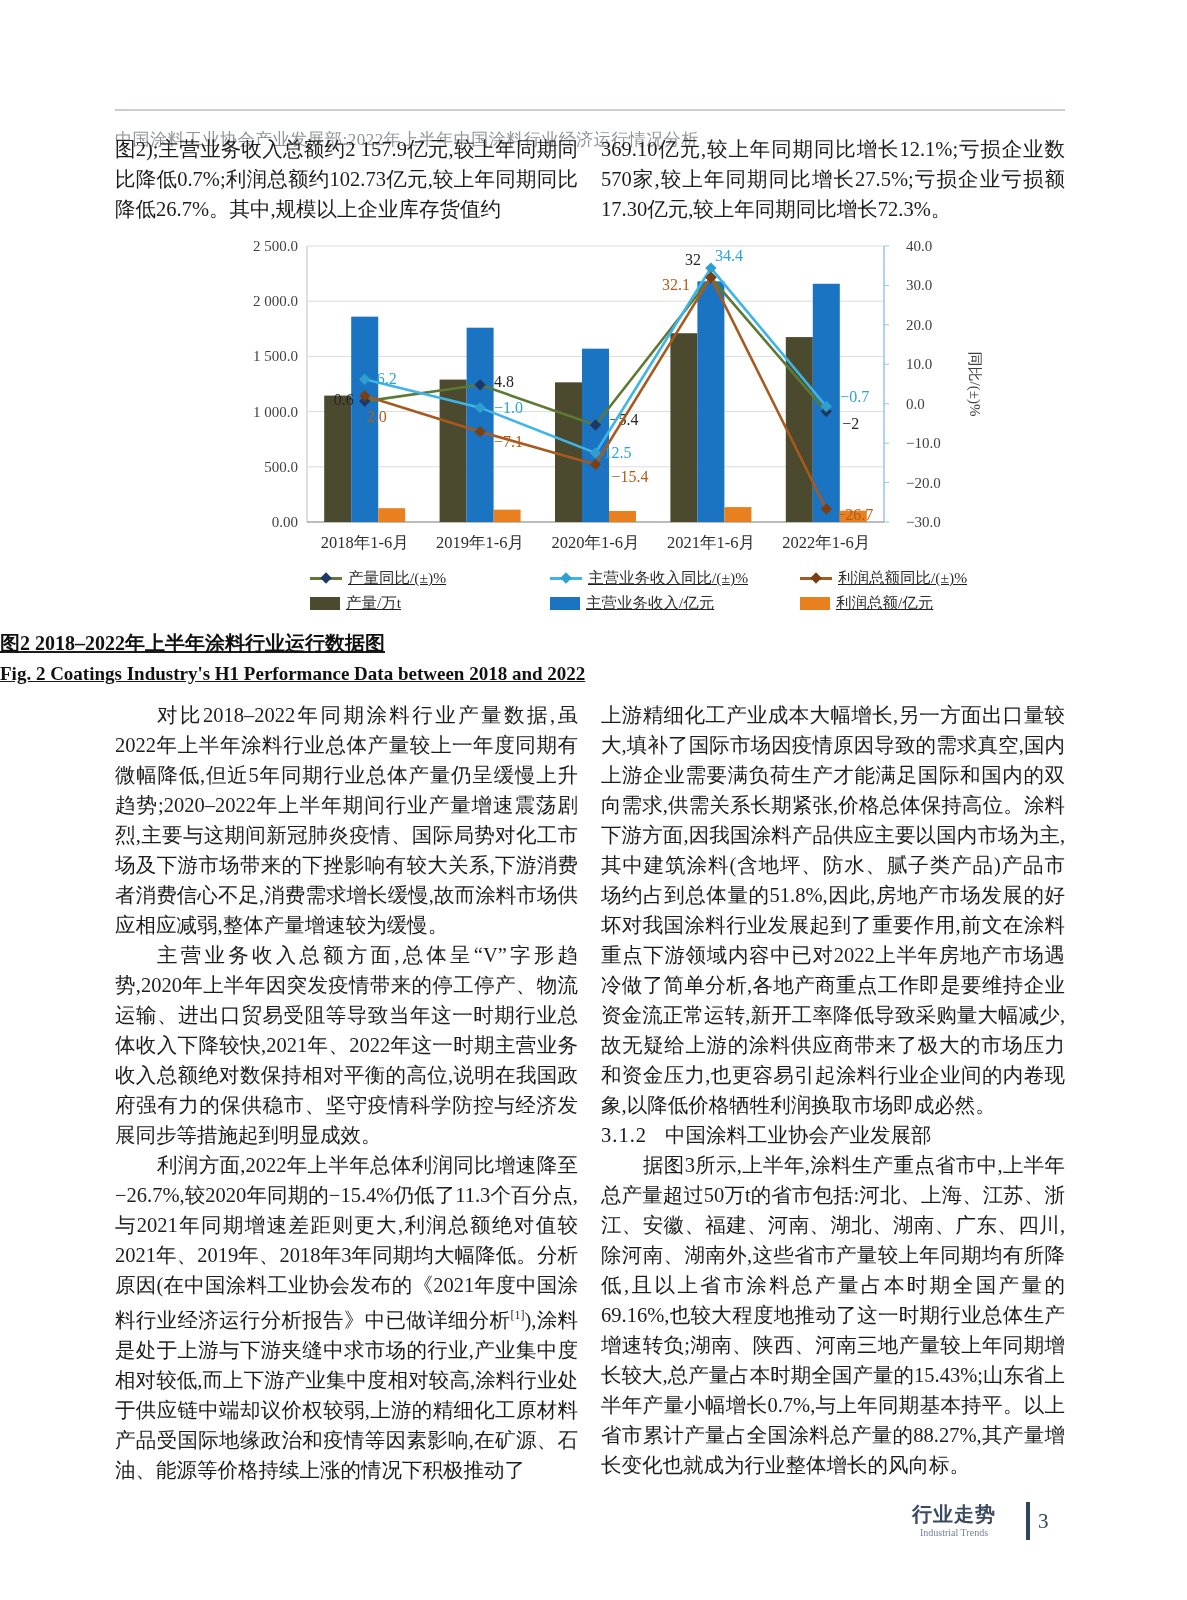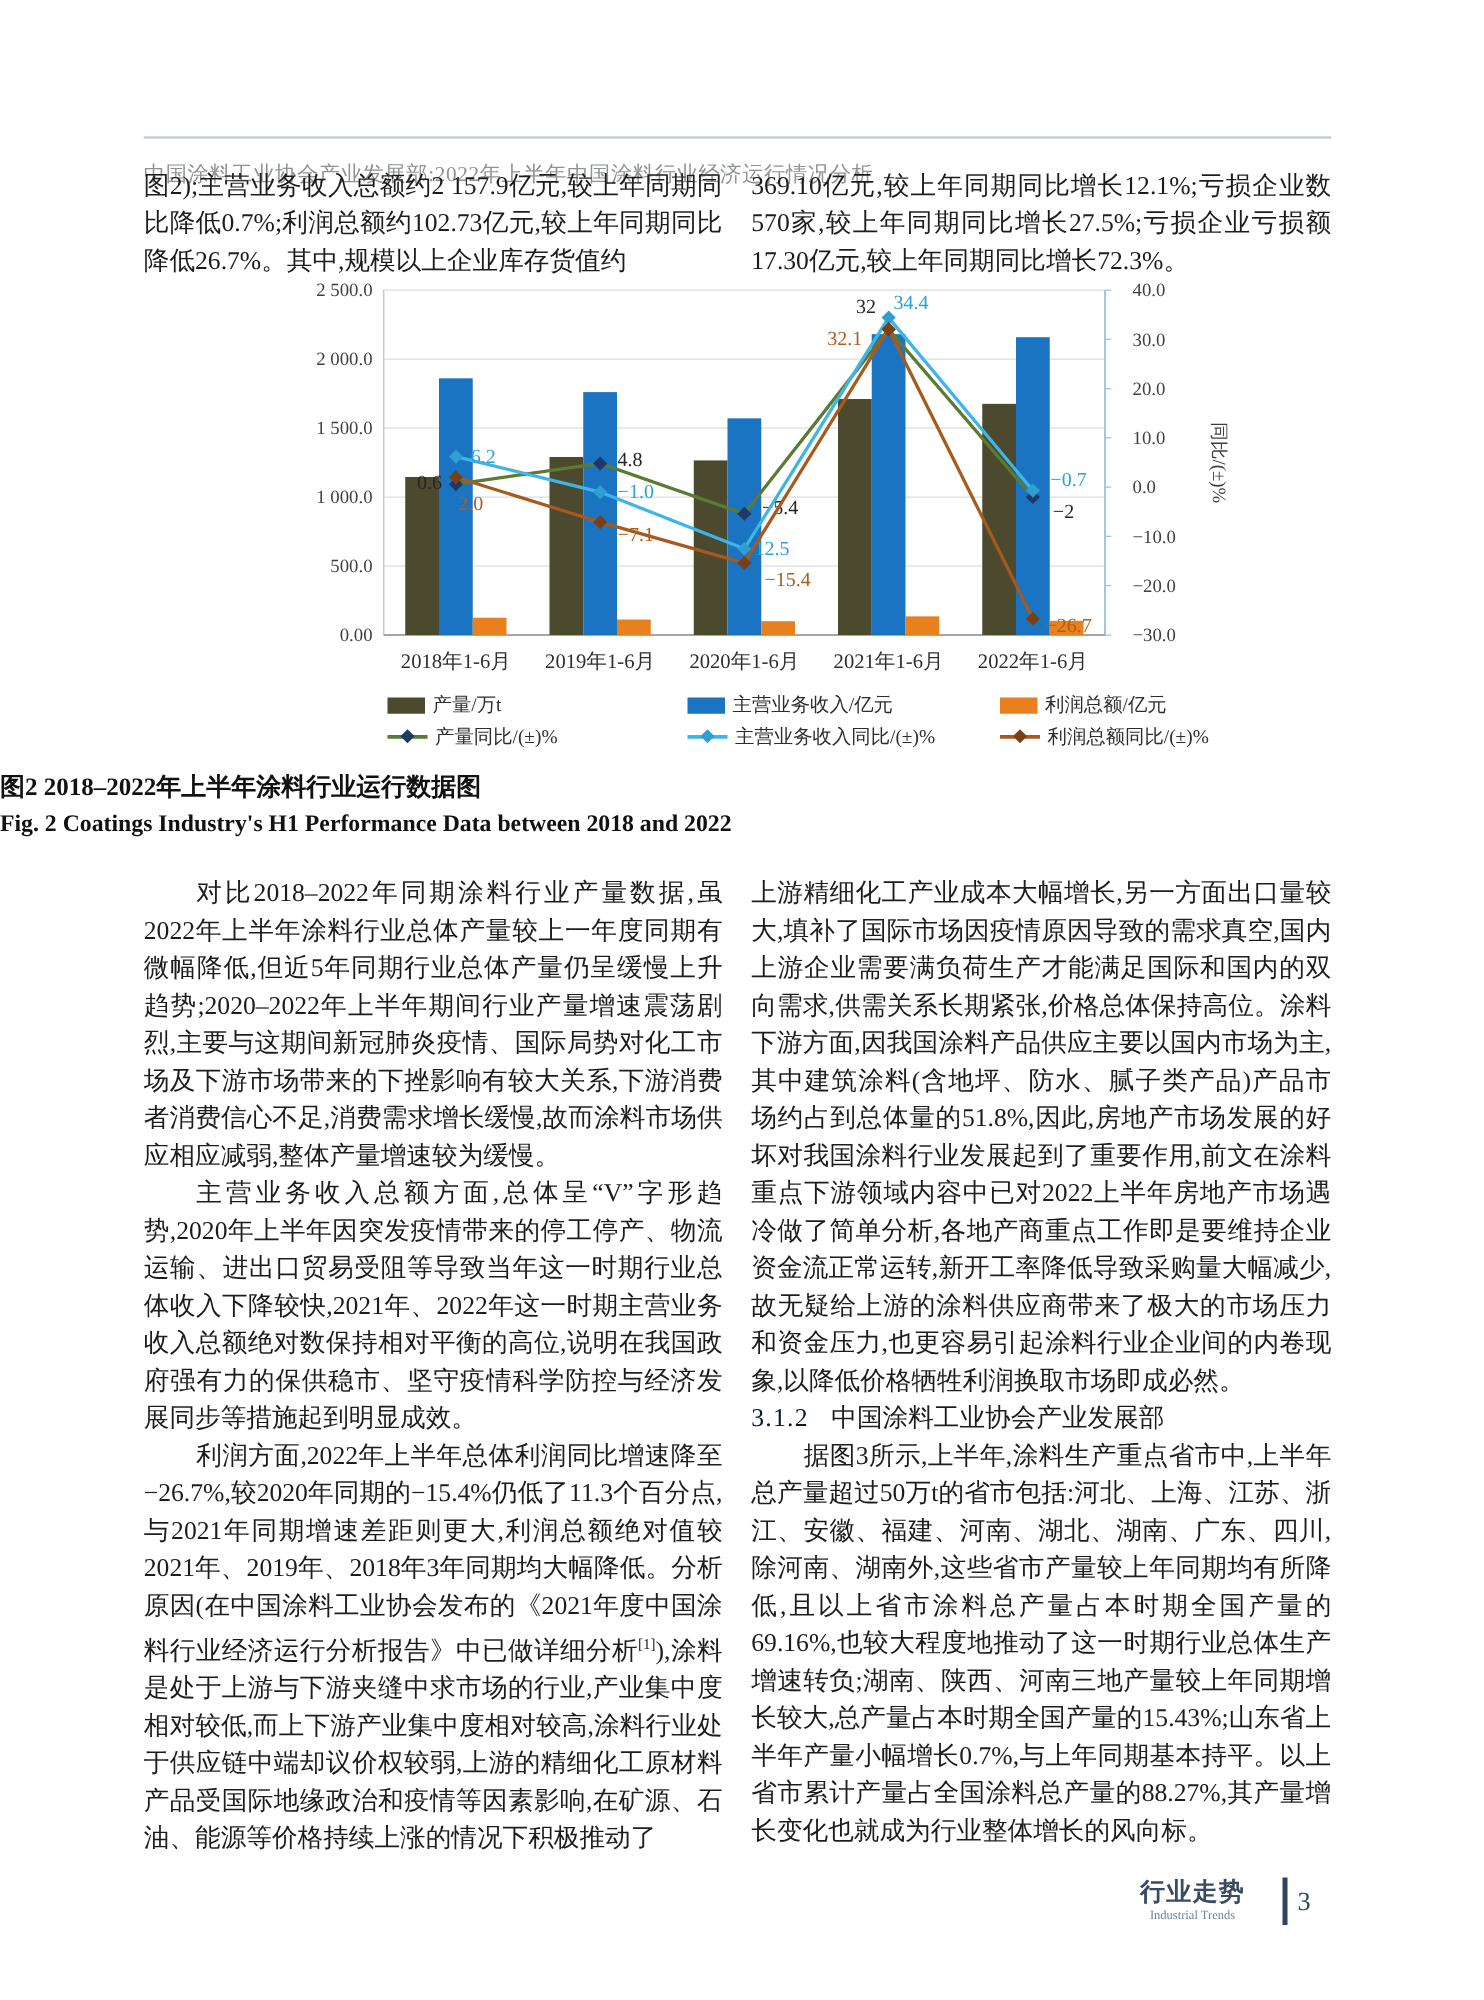--- a/index.html
+++ b/index.html
@@ -9,21 +9,21 @@
        font-size:17px;color:#8f9296;letter-spacing:.5px;margin-top:44px;}
   .rule{position:absolute;top:109px;left:115px;width:950px;height:2px;background:#c9cdd1;}
   .intro{position:absolute;top:134px;left:115px;width:950px;display:flex;gap:23px;}
   .cols{position:absolute;top:700px;left:115px;width:950px;display:flex;gap:23px;}
   .col-l{width:463px;} .col-r{width:464px;}
   .para{font-size:20.5px;line-height:30px;text-align:justify;text-justify:inter-ideograph;}
   .ind{text-indent:2.05em;}
   sup{font-size:12px;}
   .hnum{color:#0f172a;margin-right:18px;letter-spacing:1px;}
   
-  .figure{position:absolute;top:218px;left:0;width:1187px;}
+  .figure{position:absolute;top:232px;left:0;width:1187px;text-decoration:underline;}
   #chart-svg{display:block;margin-left:222px;font-family:"Liberation Serif",serif;}
   .legend{margin:4px 0 0 310px;display:grid;grid-template-columns:240px 250px 210px;row-gap:7px;}
   .leg-item{display:flex;align-items:center;font-size:15.5px;color:#2d2d2d;white-space:nowrap;}
   .swatch{display:inline-block;width:30px;height:13px;margin-right:6px;flex:0 0 auto;}
   .leg-line{display:inline-block;width:32px;height:3px;position:relative;margin-right:6px;flex:0 0 auto;}
   .leg-diamond{position:absolute;left:12px;top:-3px;width:8px;height:8px;transform:rotate(45deg);}
   .caption-cn{margin-top:16px;text-align:left;font-weight:bold;font-size:20px;color:#111;}
   .caption-en{margin-top:6px;text-align:left;font-weight:bold;font-size:19px;color:#111;
               font-family:"Liberation Serif",serif;}
   
@@ -125,52 +125,52 @@
       <rect x="-4" y="-4" width="8" height="8" fill="#7b3f14" transform="translate(373.5,232.43428571428572) rotate(45)"></rect>
       <rect x="-4" y="-4" width="8" height="8" fill="#7b3f14" transform="translate(488.9,45.148571428571444) rotate(45)"></rect>
       <rect x="-4" y="-4" width="8" height="8" fill="#7b3f14" transform="translate(604.3,276.98857142857145) rotate(45)"></rect>
       <text x="144.7" y="189.82857142857142" font-size="16" fill="#b05c1a">2.0</text>
       <text x="272.1" y="214.70857142857142" font-size="16" fill="#b05c1a">−7.1</text>
       <text x="389.5" y="250.43428571428572" font-size="16" fill="#b05c1a">−15.4</text>
       <text x="439.9" y="58.148571428571444" font-size="16" fill="#b05c1a">32.1</text>
       <text x="614.3" y="287.98857142857145" font-size="16" fill="#b05c1a">−26.7</text>
       <text x="748" y="152" text-anchor="middle" font-size="15" fill="#3f3f3f" transform="rotate(90 748 152)">同比/(±)%</text>
     </svg>
-  <div class="legend" id="legend-row1">
-      <div class="leg-item">
-        <span class="swatch" style="background: rgb(75, 74, 47);"></span>
-        <span>产量/万t</span>
-      </div>
-      <div class="leg-item">
-        <span class="swatch" style="background: rgb(27, 116, 194);"></span>
-        <span>主营业务收入/亿元</span>
-      </div>
-      <div class="leg-item">
-        <span class="swatch" style="background: rgb(232, 128, 31);"></span>
-        <span>利润总额/亿元</span>
-      </div>
-    </div>
   <div class="legend" id="legend-row2">
       <div class="leg-item">
         <span class="leg-line" style="background: rgb(92, 122, 51);">
           <span class="leg-diamond" style="background: rgb(31, 56, 100);"></span>
         </span>
         <span>产量同比/(±)%</span>
       </div>
       <div class="leg-item">
         <span class="leg-line" style="background: rgb(63, 180, 230);">
           <span class="leg-diamond" style="background: rgb(46, 159, 208);"></span>
         </span>
         <span>主营业务收入同比/(±)%</span>
       </div>
       <div class="leg-item">
         <span class="leg-line" style="background: rgb(168, 90, 30);">
           <span class="leg-diamond" style="background: rgb(123, 63, 20);"></span>
         </span>
         <span>利润总额同比/(±)%</span>
+      </div>
+    </div>
+  <div class="legend" id="legend-row1">
+      <div class="leg-item">
+        <span class="swatch" style="background: rgb(75, 74, 47);"></span>
+        <span>产量/万t</span>
+      </div>
+      <div class="leg-item">
+        <span class="swatch" style="background: rgb(27, 116, 194);"></span>
+        <span>主营业务收入/亿元</span>
+      </div>
+      <div class="leg-item">
+        <span class="swatch" style="background: rgb(232, 128, 31);"></span>
+        <span>利润总额/亿元</span>
       </div>
     </div>
   <div class="caption-cn">图2  2018–2022年上半年涂料行业运行数据图</div>
   <div class="caption-en">Fig. 2  Coatings Industry's H1 Performance Data between 2018 and 2022</div>
 </div>
 
 <div class="cols">
   <div class="col-l">
     <div class="para ind">对比2018–2022年同期涂料行业产量数据,虽2022年上半年涂料行业总体产量较上一年度同期有微幅降低,但近5年同期行业总体产量仍呈缓慢上升趋势;2020–2022年上半年期间行业产量增速震荡剧烈,主要与这期间新冠肺炎疫情、国际局势对化工市场及下游市场带来的下挫影响有较大关系,下游消费者消费信心不足,消费需求增长缓慢,故而涂料市场供应相应减弱,整体产量增速较为缓慢。</div>
     <div class="para ind">主营业务收入总额方面,总体呈“V”字形趋势,2020年上半年因突发疫情带来的停工停产、物流运输、进出口贸易受阻等导致当年这一时期行业总体收入下降较快,2021年、2022年这一时期主营业务收入总额绝对数保持相对平衡的高位,说明在我国政府强有力的保供稳市、坚守疫情科学防控与经济发展同步等措施起到明显成效。</div>

